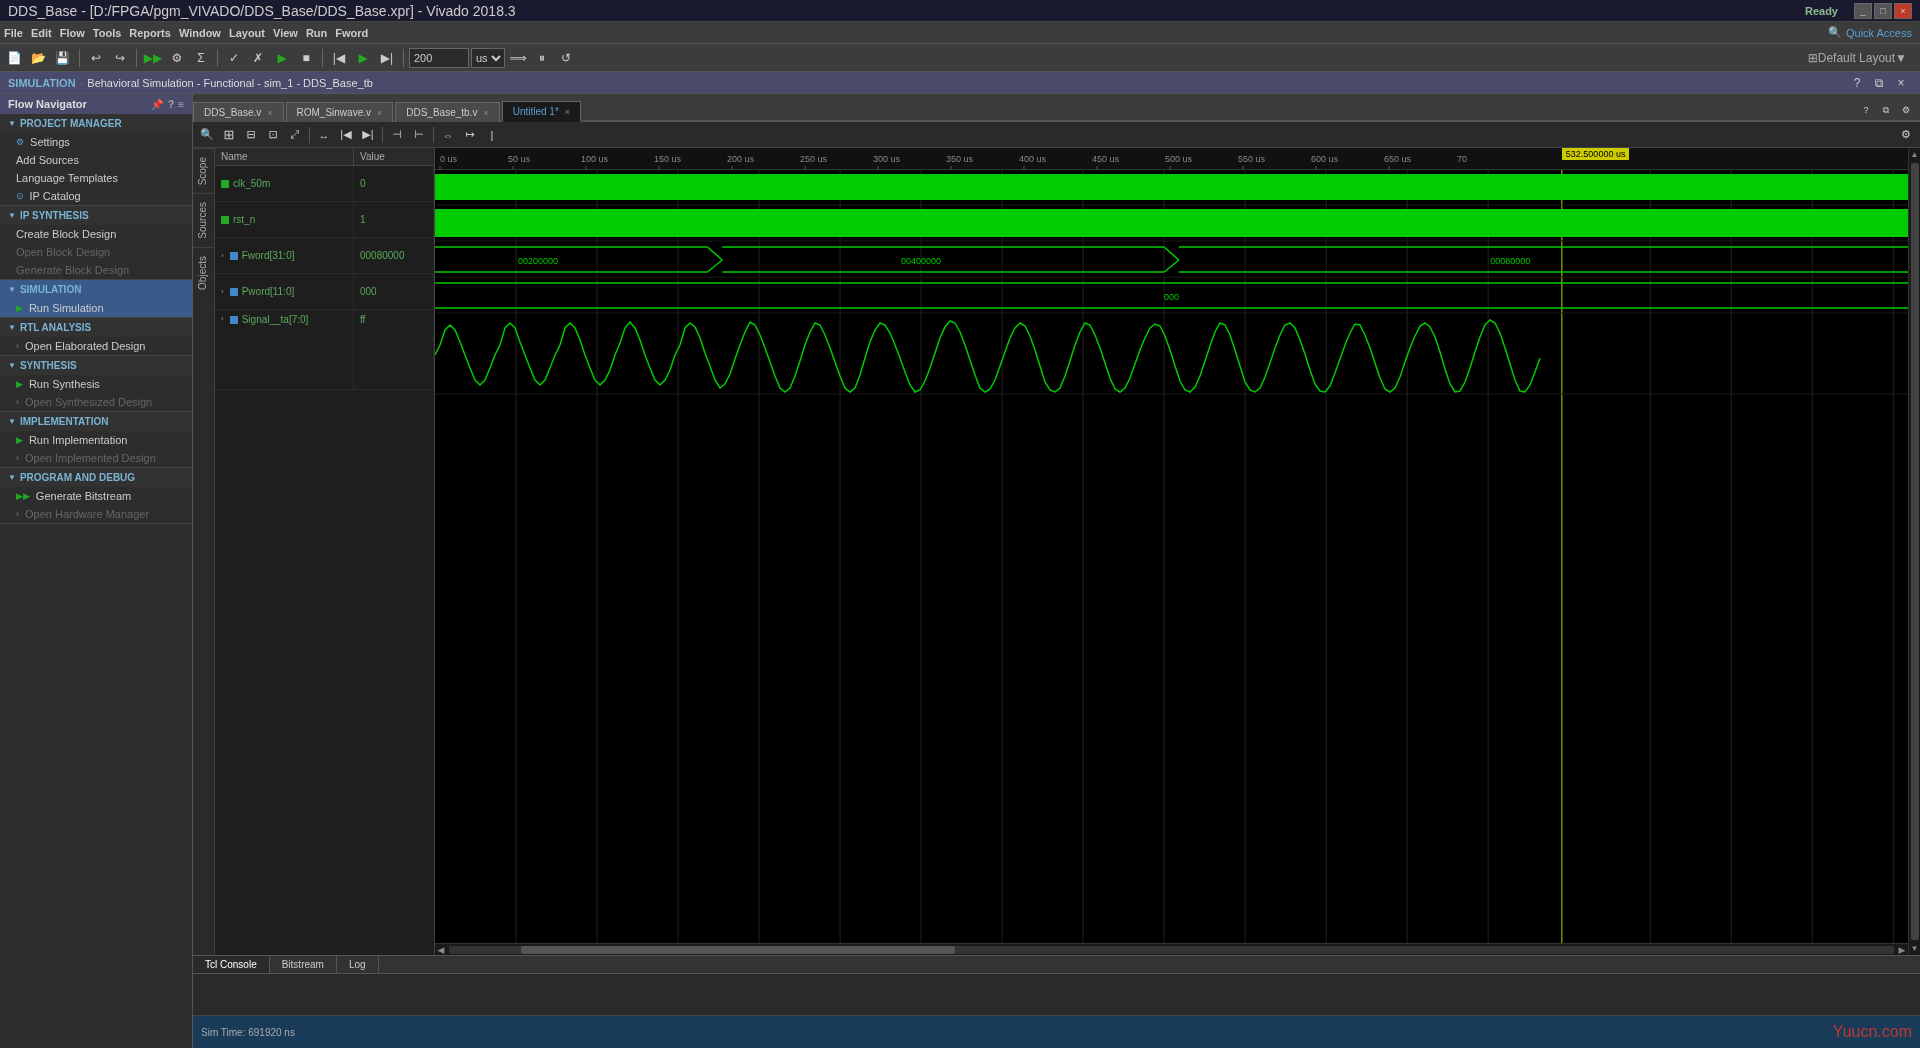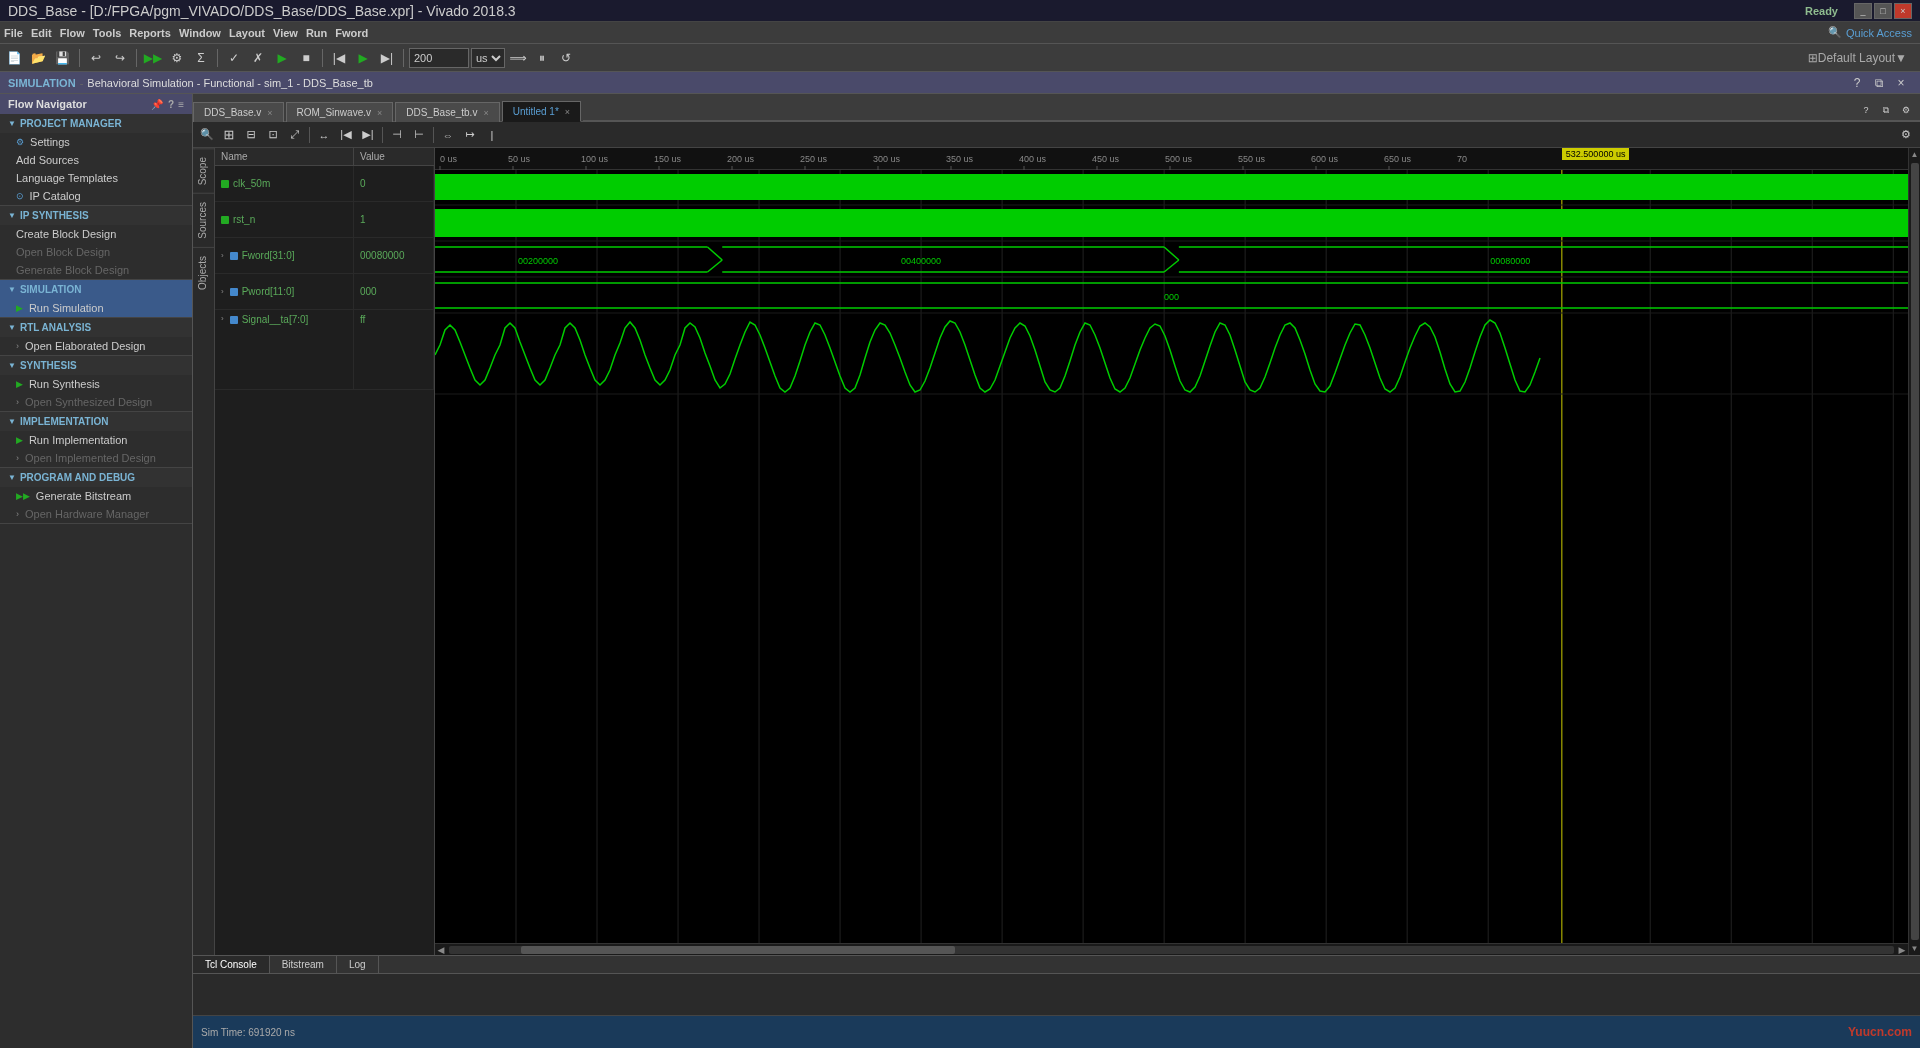--- a/index.html
+++ b/index.html
@@ -88,21 +88,21 @@
     #bottom-tabs { display: flex; background: #333; border-bottom: 1px solid #555; }
     .bottom-tab { padding: 3px 12px; color: #ccc; cursor: pointer; font-size: 10px; border-right: 1px solid #555; }
     .bottom-tab.active { background: #2a2a2a; color: #fff; }
     #bottom-content { flex: 1; padding: 4px; color: #888; font-size: 10px; }
 
     
     #statusbar-bottom { background: #1a3a5a; height: 20px; display: flex; align-items: center; padding: 16px 8px; font-size: 10px; color: #aaa; border-top: 1px solid #444; justify-content: space-between; }
 
     
     #wave-content::-webkit-scrollbar { width: 12px; }
-    .watermark { color: #c0392b; font-size: 12px; font-weight: bold; }
+    .watermark { color: #c0392b; font-size: 16px; font-weight: normal; }
 
     #right-scrollbar { width: 12px; background: #1a1a1a; border-left: 1px solid #333; display: flex; flex-direction: column; align-items: center; }
     .scroll-arrow { color: #888; font-size: 8px; cursor: pointer; padding: 2px; }
     .scroll-thumb { flex: 1; background: #444; margin: 2px; width: 8px; border-radius: 2px; }
 
     #h-scrollbar { height: 12px; background: #1a1a1a; border-top: 1px solid #333; display: flex; align-items: center; }
     .h-scroll-inner { flex: 1; height: 8px; background: #333; margin: 0 2px; border-radius: 2px; position: relative; }
     .h-scroll-thumb { position: absolute; left: 5%; width: 30%; height: 8px; background: #555; border-radius: 2px; }
 
     .flow-nav-wrapper { flex: 1; overflow-y: auto; }

